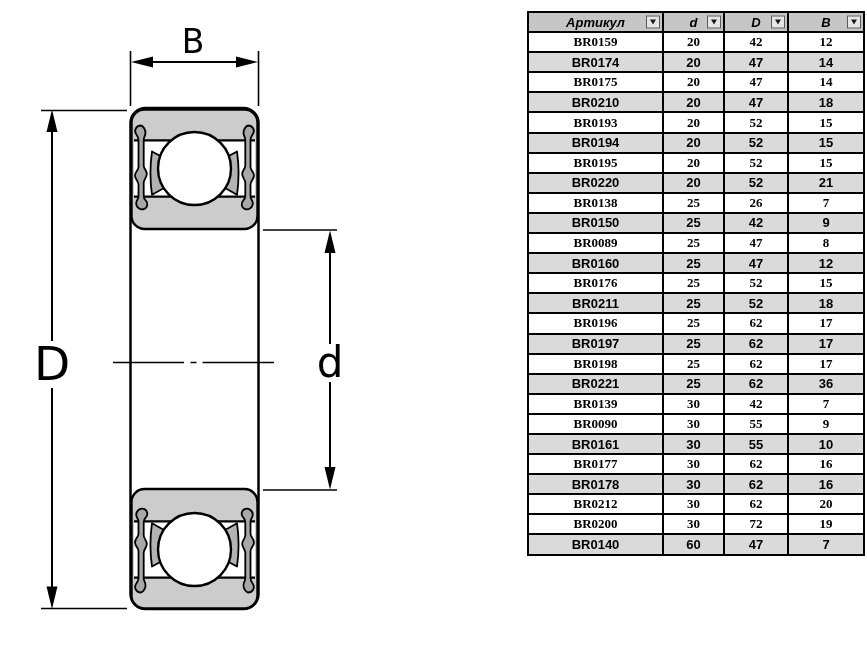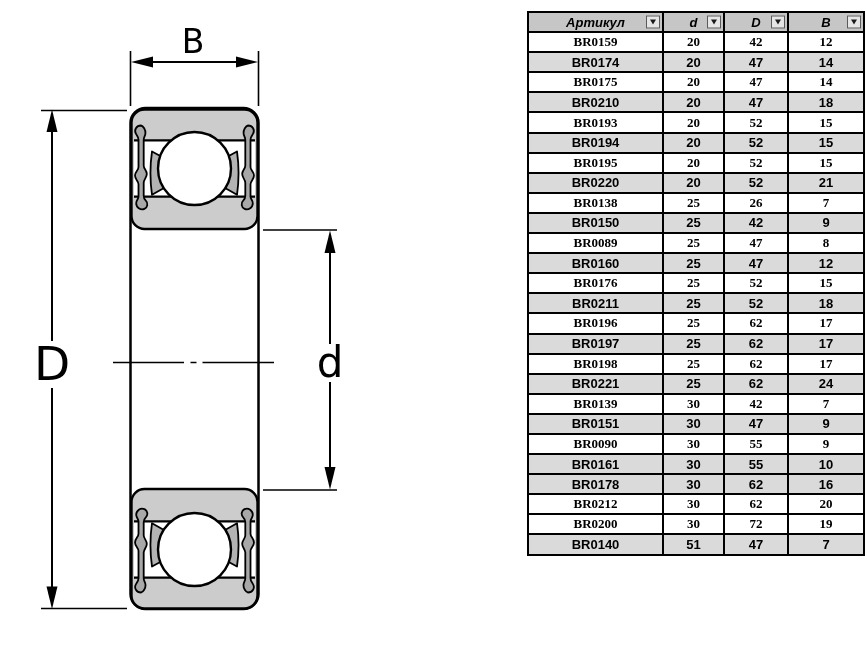--- a/index.html
+++ b/index.html
@@ -207,67 +207,67 @@
           <tr class="odd">
             <td>BR0198</td>
             <td>25</td>
             <td>62</td>
             <td>17</td>
           </tr>
           <tr class="even">
             <td>BR0221</td>
             <td>25</td>
             <td>62</td>
-            <td>24</td>
+            <td>36</td>
           </tr>
           <tr class="odd">
             <td>BR0139</td>
             <td>30</td>
             <td>42</td>
             <td>7</td>
           </tr>
-          <tr class="even">
-            <td>BR0151</td>
-            <td>30</td>
-            <td>47</td>
-            <td>9</td>
-          </tr>
           <tr class="odd">
             <td>BR0090</td>
             <td>30</td>
             <td>55</td>
             <td>9</td>
           </tr>
           <tr class="even">
             <td>BR0161</td>
             <td>30</td>
             <td>55</td>
             <td>10</td>
           </tr>
+          <tr class="odd">
+            <td>BR0177</td>
+            <td>30</td>
+            <td>62</td>
+            <td>16</td>
+          </tr>
           <tr class="even">
             <td>BR0178</td>
             <td>30</td>
             <td>62</td>
             <td>16</td>
           </tr>
           <tr class="odd">
             <td>BR0212</td>
             <td>30</td>
             <td>62</td>
             <td>20</td>
           </tr>
           <tr class="odd">
             <td>BR0200</td>
             <td>30</td>
             <td>72</td>
             <td>19</td>
           </tr>
           <tr class="even">
             <td>BR0140</td>
-            <td>51</td>
+            <td>60</td>
             <td>47</td>
             <td>7</td>
           </tr>
         </tbody>
     </table>
   </div>
 
 </div>
 
 </body></html>

